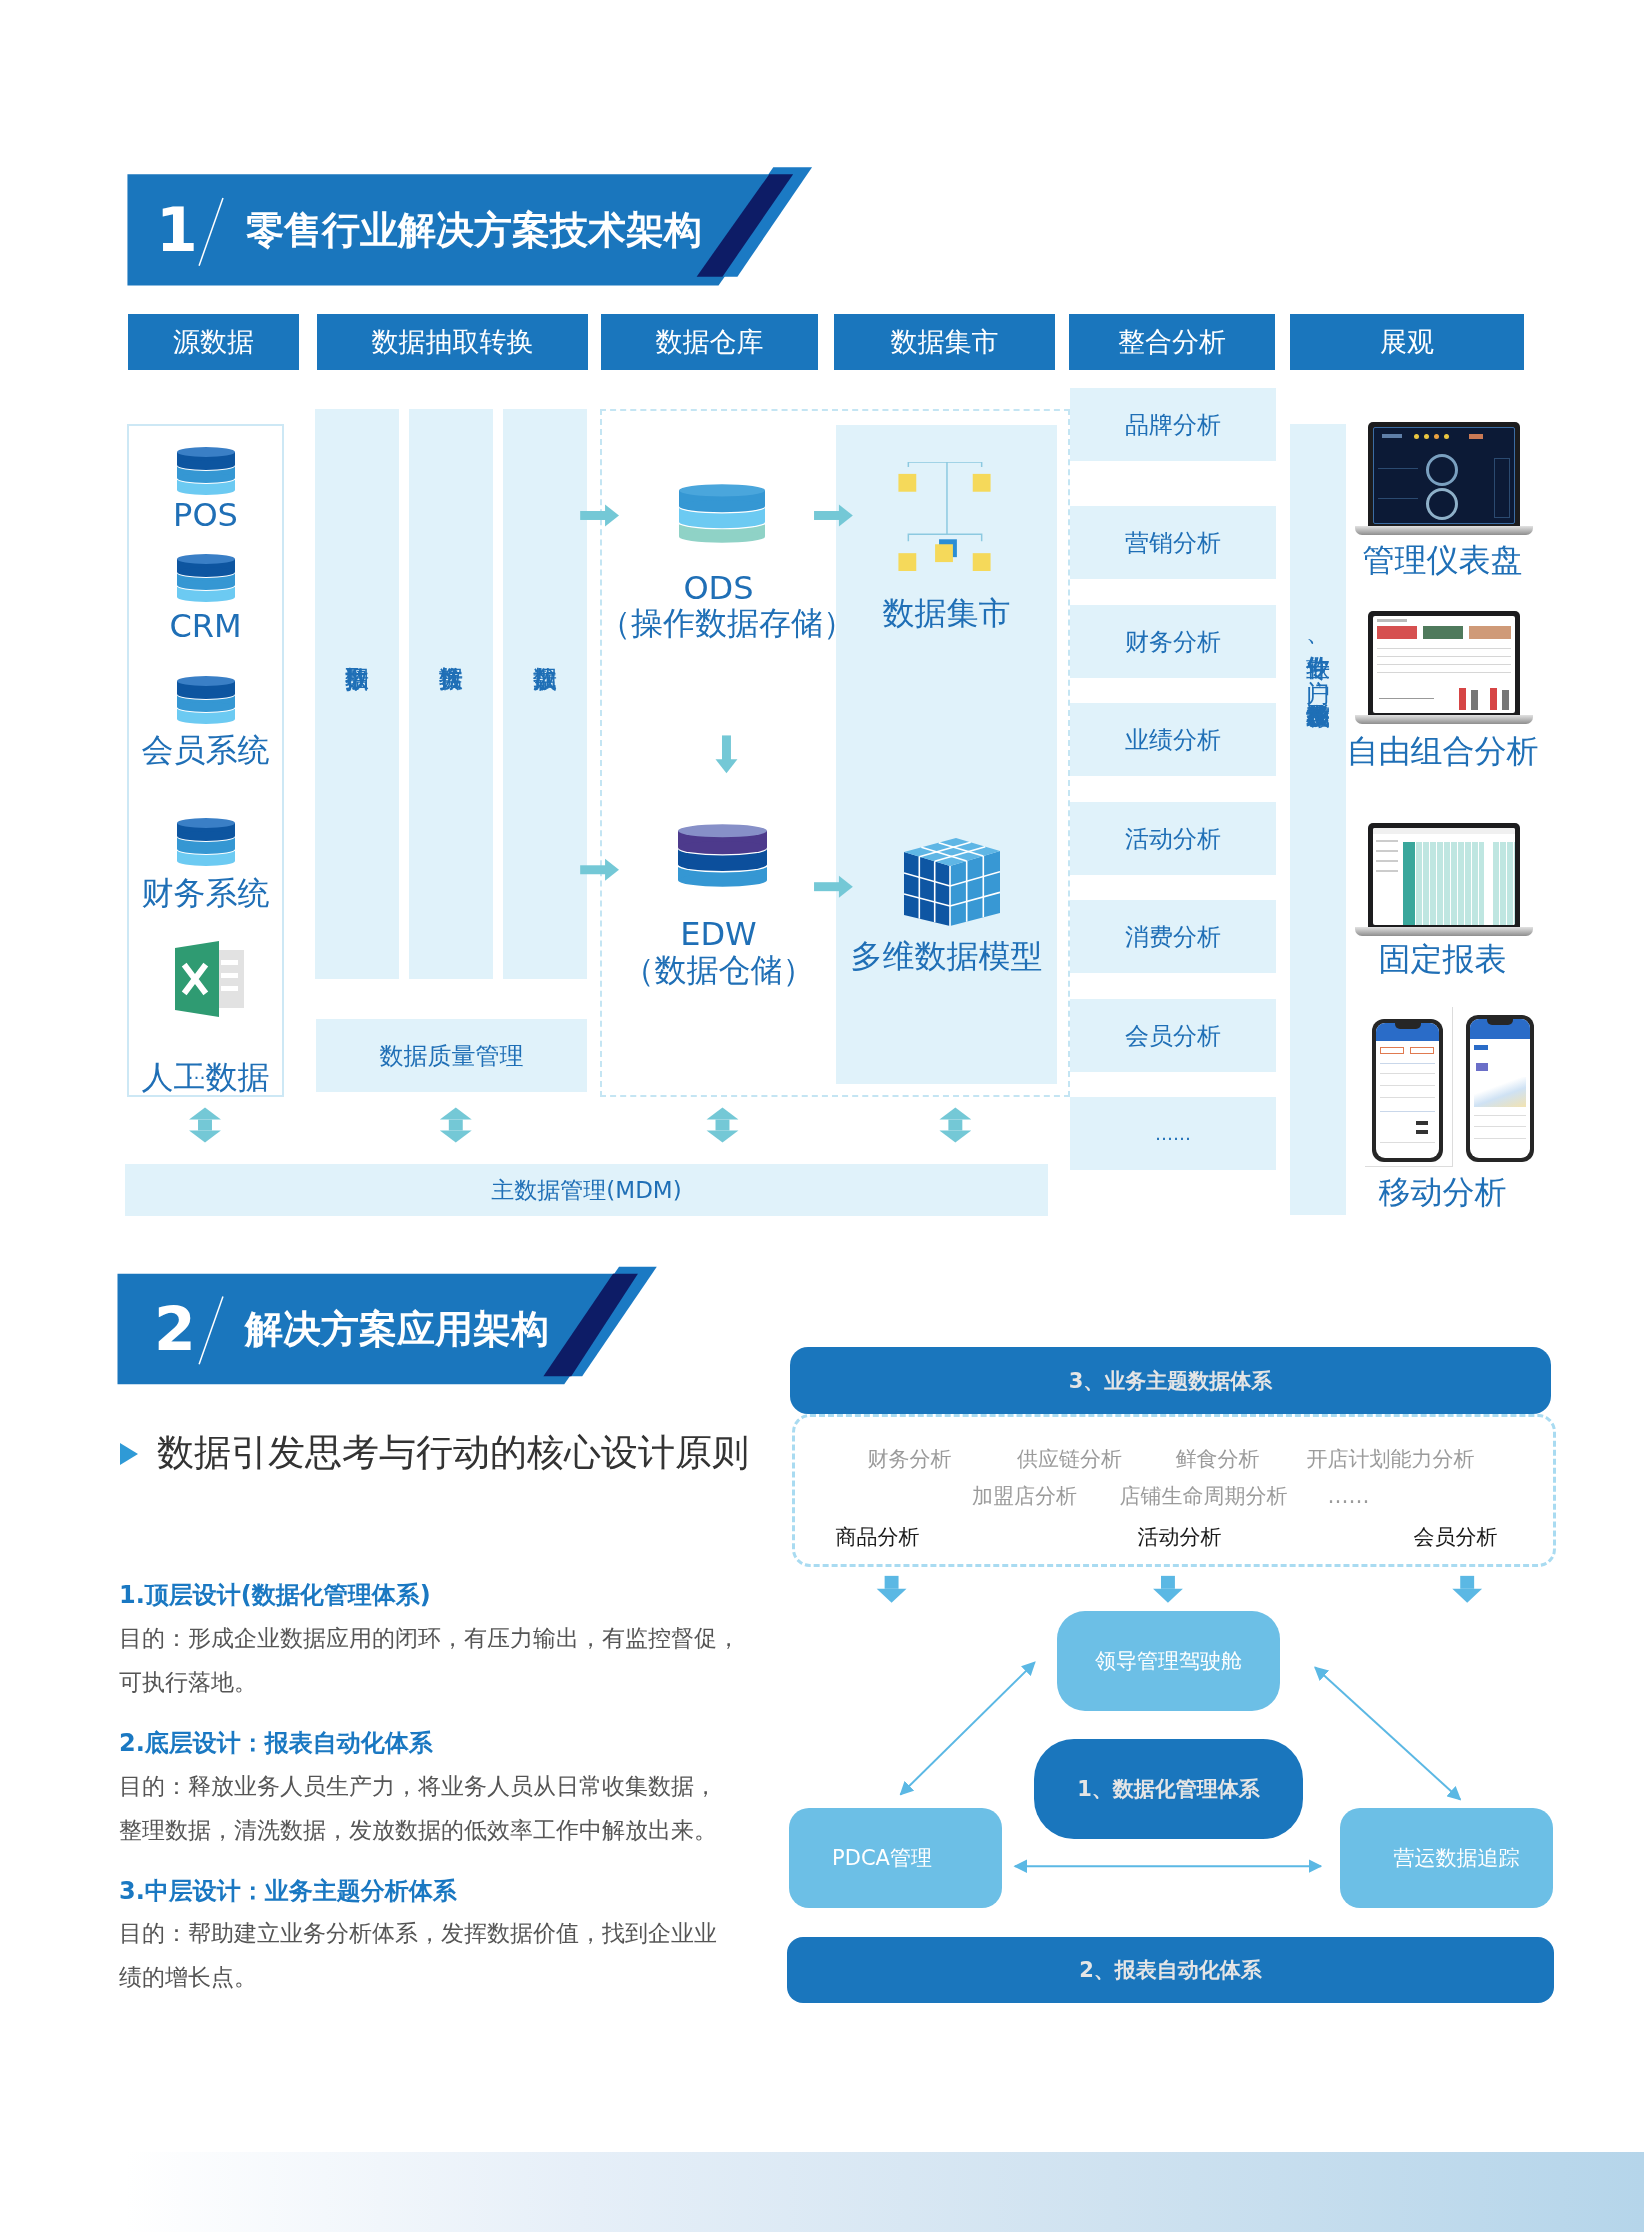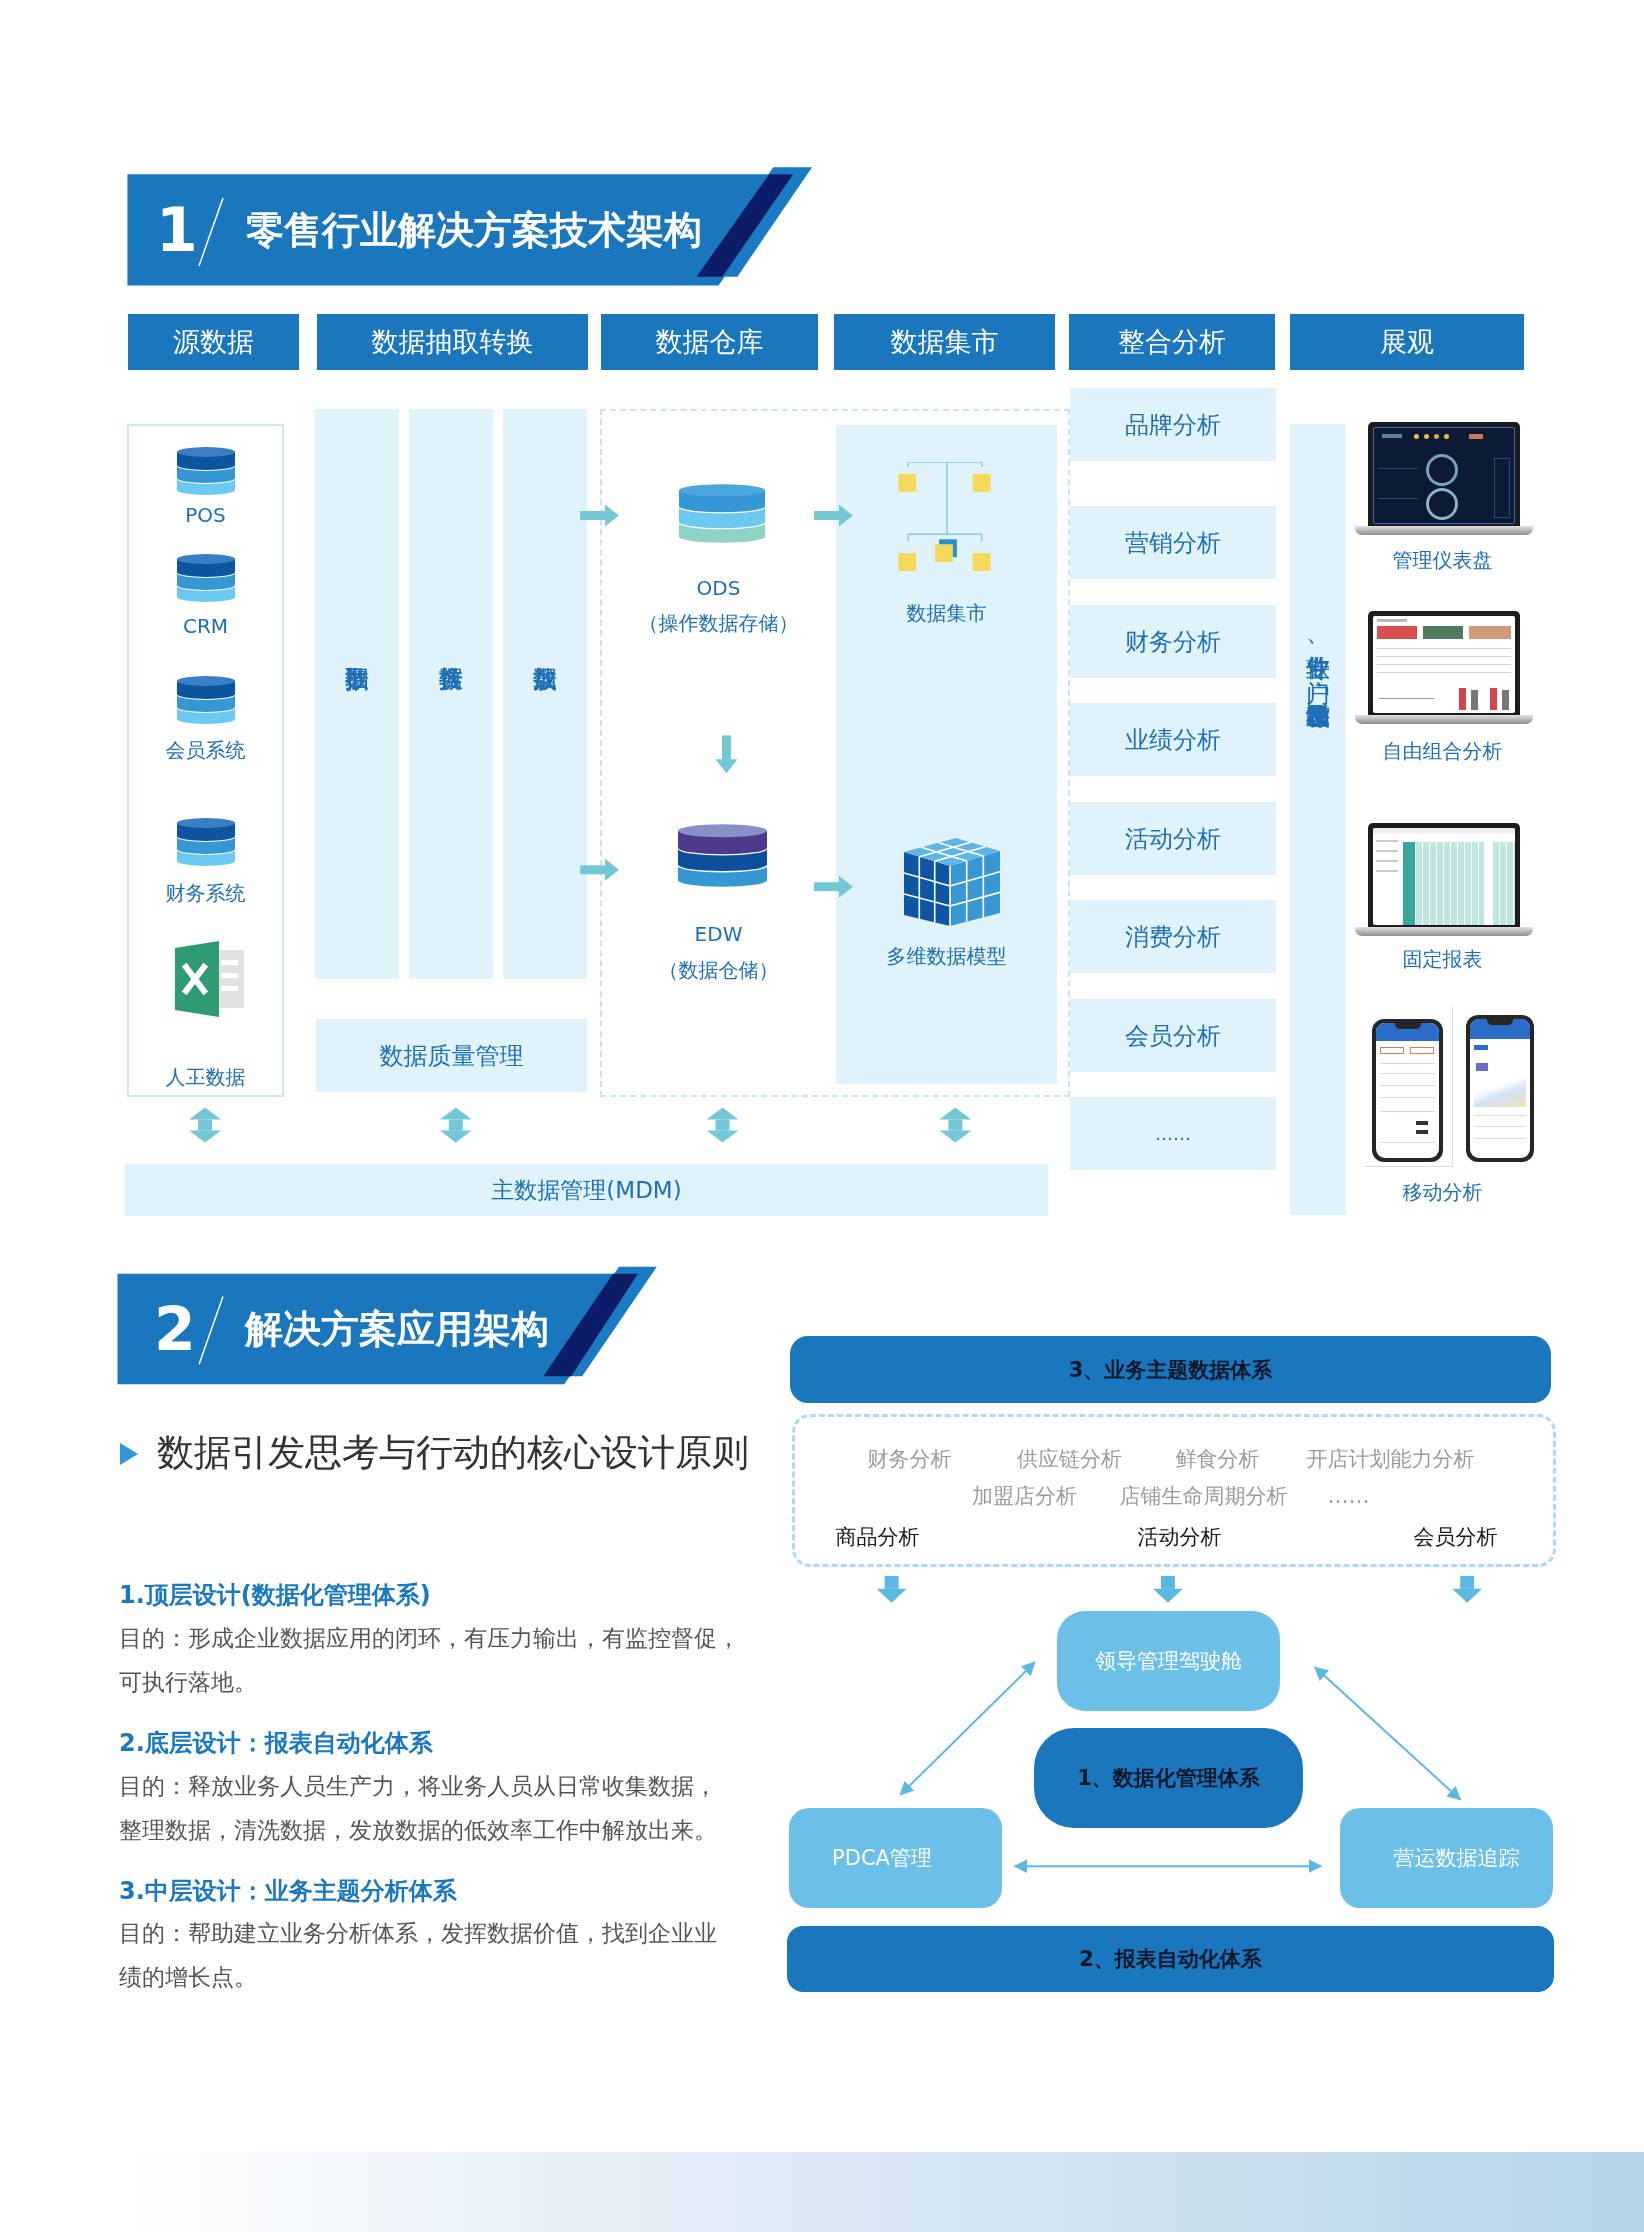--- a/index.html
+++ b/index.html
@@ -3,38 +3,38 @@
 <meta charset="utf-8">
 <style>
 *{box-sizing:border-box;margin:0;padding:0;}
 html,body{width:1645px;height:2233px;background:#ffffff;}
 body{font-family:"DejaVu Sans",sans-serif;position:relative;overflow:hidden;}
 .abs{position:absolute;}
 .num{position:absolute;display:flex;align-items:center;color:#fff;font-size:60px;font-weight:bold;line-height:1;}
 .btitle{position:absolute;display:flex;align-items:center;color:#fff;font-size:38px;font-weight:bold;line-height:1;white-space:nowrap;}
 .colhead{position:absolute;top:314px;height:56px;background:#1a76bd;color:#fff;font-size:27px;display:flex;align-items:center;justify-content:center;white-space:nowrap;}
 .panel{position:absolute;background:#e0f2fa;}
-.lbl{position:absolute;height:32px;line-height:32px;text-align:center;font-size:20px;color:#1f6fb6;white-space:nowrap;}
+.lbl{position:absolute;height:32px;line-height:32px;text-align:center;font-size:32px;color:#1f6fb6;white-space:nowrap;}
 .vtext{position:absolute;writing-mode:vertical-rl;font-size:24px;color:#1f6fb6;line-height:1;left:50%;transform:translateX(-50%);white-space:nowrap;}
 .abox{position:absolute;left:1070px;width:206px;height:73px;background:#e0f2fa;display:flex;align-items:center;justify-content:center;font-size:24px;color:#1f6fb6;}
 .laptop{position:absolute;left:1355px;width:178px;height:115px;}
 .laptop .lid{position:absolute;left:13px;top:0;width:152px;height:106px;background:#1c1c1e;border-radius:5px 5px 0 0;}
 .laptop .screen{position:absolute;left:5px;top:5px;right:5px;bottom:4px;overflow:hidden;border-radius:2px;}
 .laptop .base{position:absolute;left:0;top:104px;width:178px;height:9px;background:linear-gradient(#e2e2e2,#8e8e8e);border-radius:0 0 7px 7px;}
 .phone{position:absolute;background:#262626;border-radius:12px;}
 .phone .pscreen{position:absolute;left:4px;top:4px;right:4px;bottom:4px;background:#fff;border-radius:9px;overflow:hidden;}
 .phone .notch{position:absolute;left:50%;top:4px;width:26px;height:6px;margin-left:-13px;background:#262626;border-radius:0 0 5px 5px;z-index:2;}
 .ptxt{position:absolute;font-size:23px;color:#555;white-space:nowrap;height:34px;line-height:34px;left:119px;}
 .phead{position:absolute;font-size:24px;color:#1a78c2;font-weight:bold;white-space:nowrap;height:34px;line-height:34px;left:119px;}
 .topic{position:absolute;width:259px;text-align:center;font-size:21px;height:26px;line-height:26px;white-space:nowrap;}
 .topic.minor{color:#9b9b9b;}
 .topic.major{color:#1a1a1a;}
 .dbox{position:absolute;display:flex;align-items:center;justify-content:center;font-size:21px;white-space:nowrap;}
 .light{background:#6cbfe6;color:#fff;}
-.dark{background:#1a76bd;color:#0f172a;font-weight:bold;}
+.dark{background:#1a76bd;color:#e5e5e5;font-weight:bold;margin-top:11px;}
 </style>
 </head>
 <body>
 
 <svg class="abs" style="left:0;top:0" width="1645" height="1413" viewBox="0 0 1653 1420">
   <g>
     <polygon points="128,175 800,175 722,287 128,287" fill="#1a76bd"></polygon>
     <polygon points="777,168 816,168 741,278 702,278" fill="#1b7ac4"></polygon>
     <polygon points="773,175 797,175 726,278 700,278" fill="#0d1c66"></polygon>
     <line x1="224" y1="199" x2="200" y2="267" stroke="#ffffff" stroke-width="1.5"></line>

